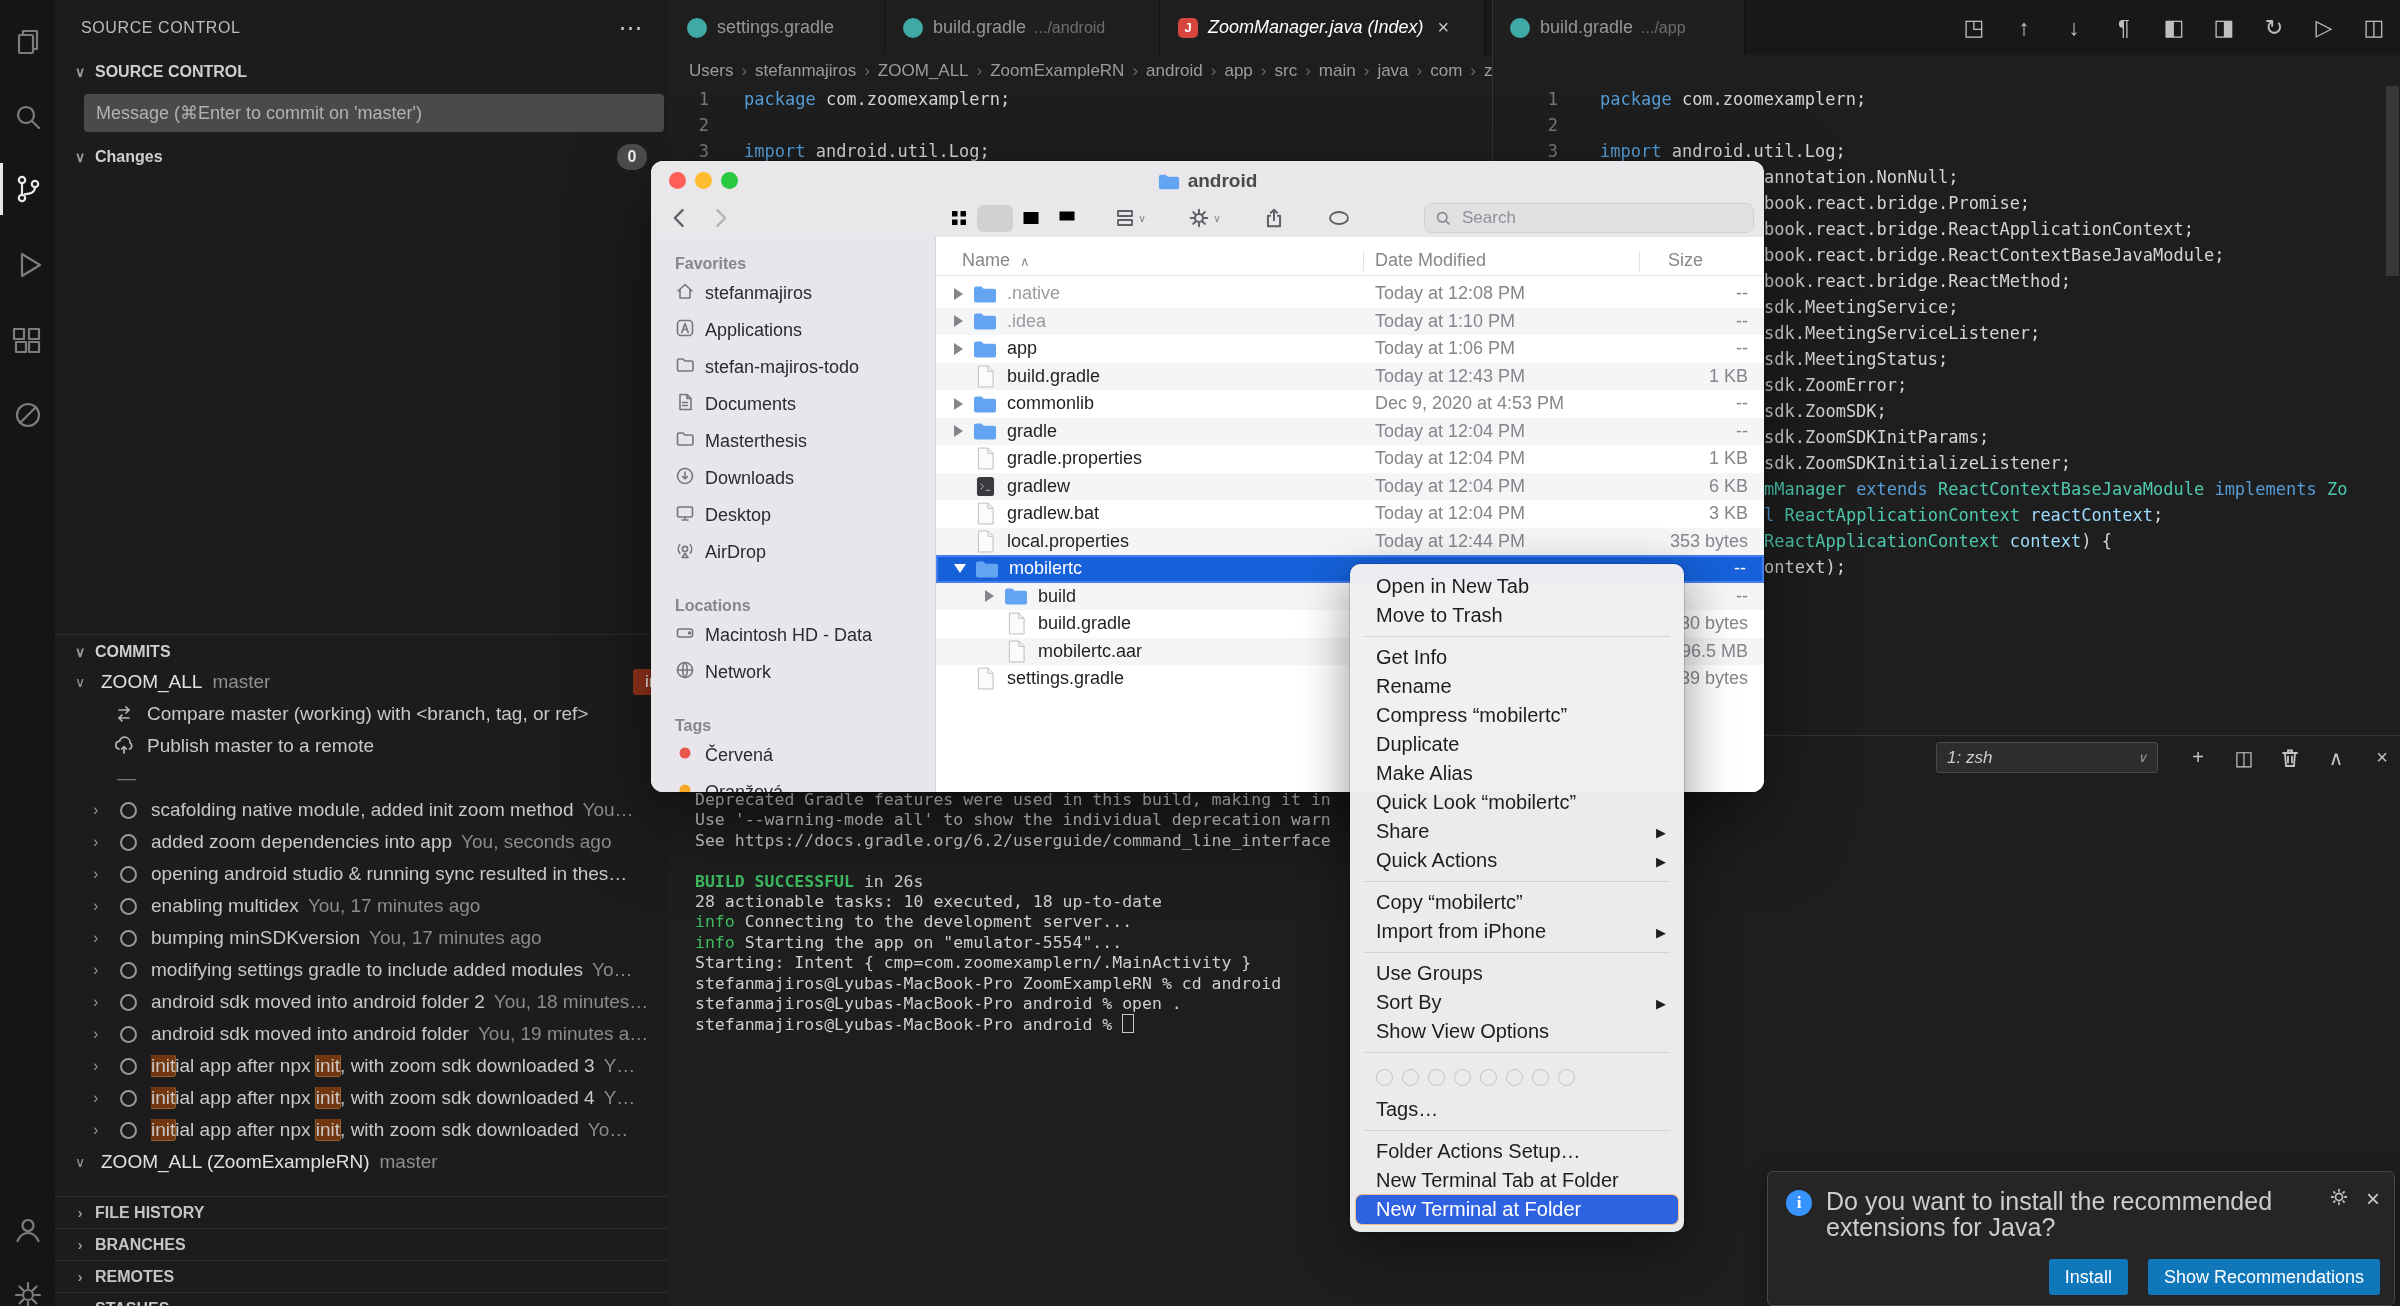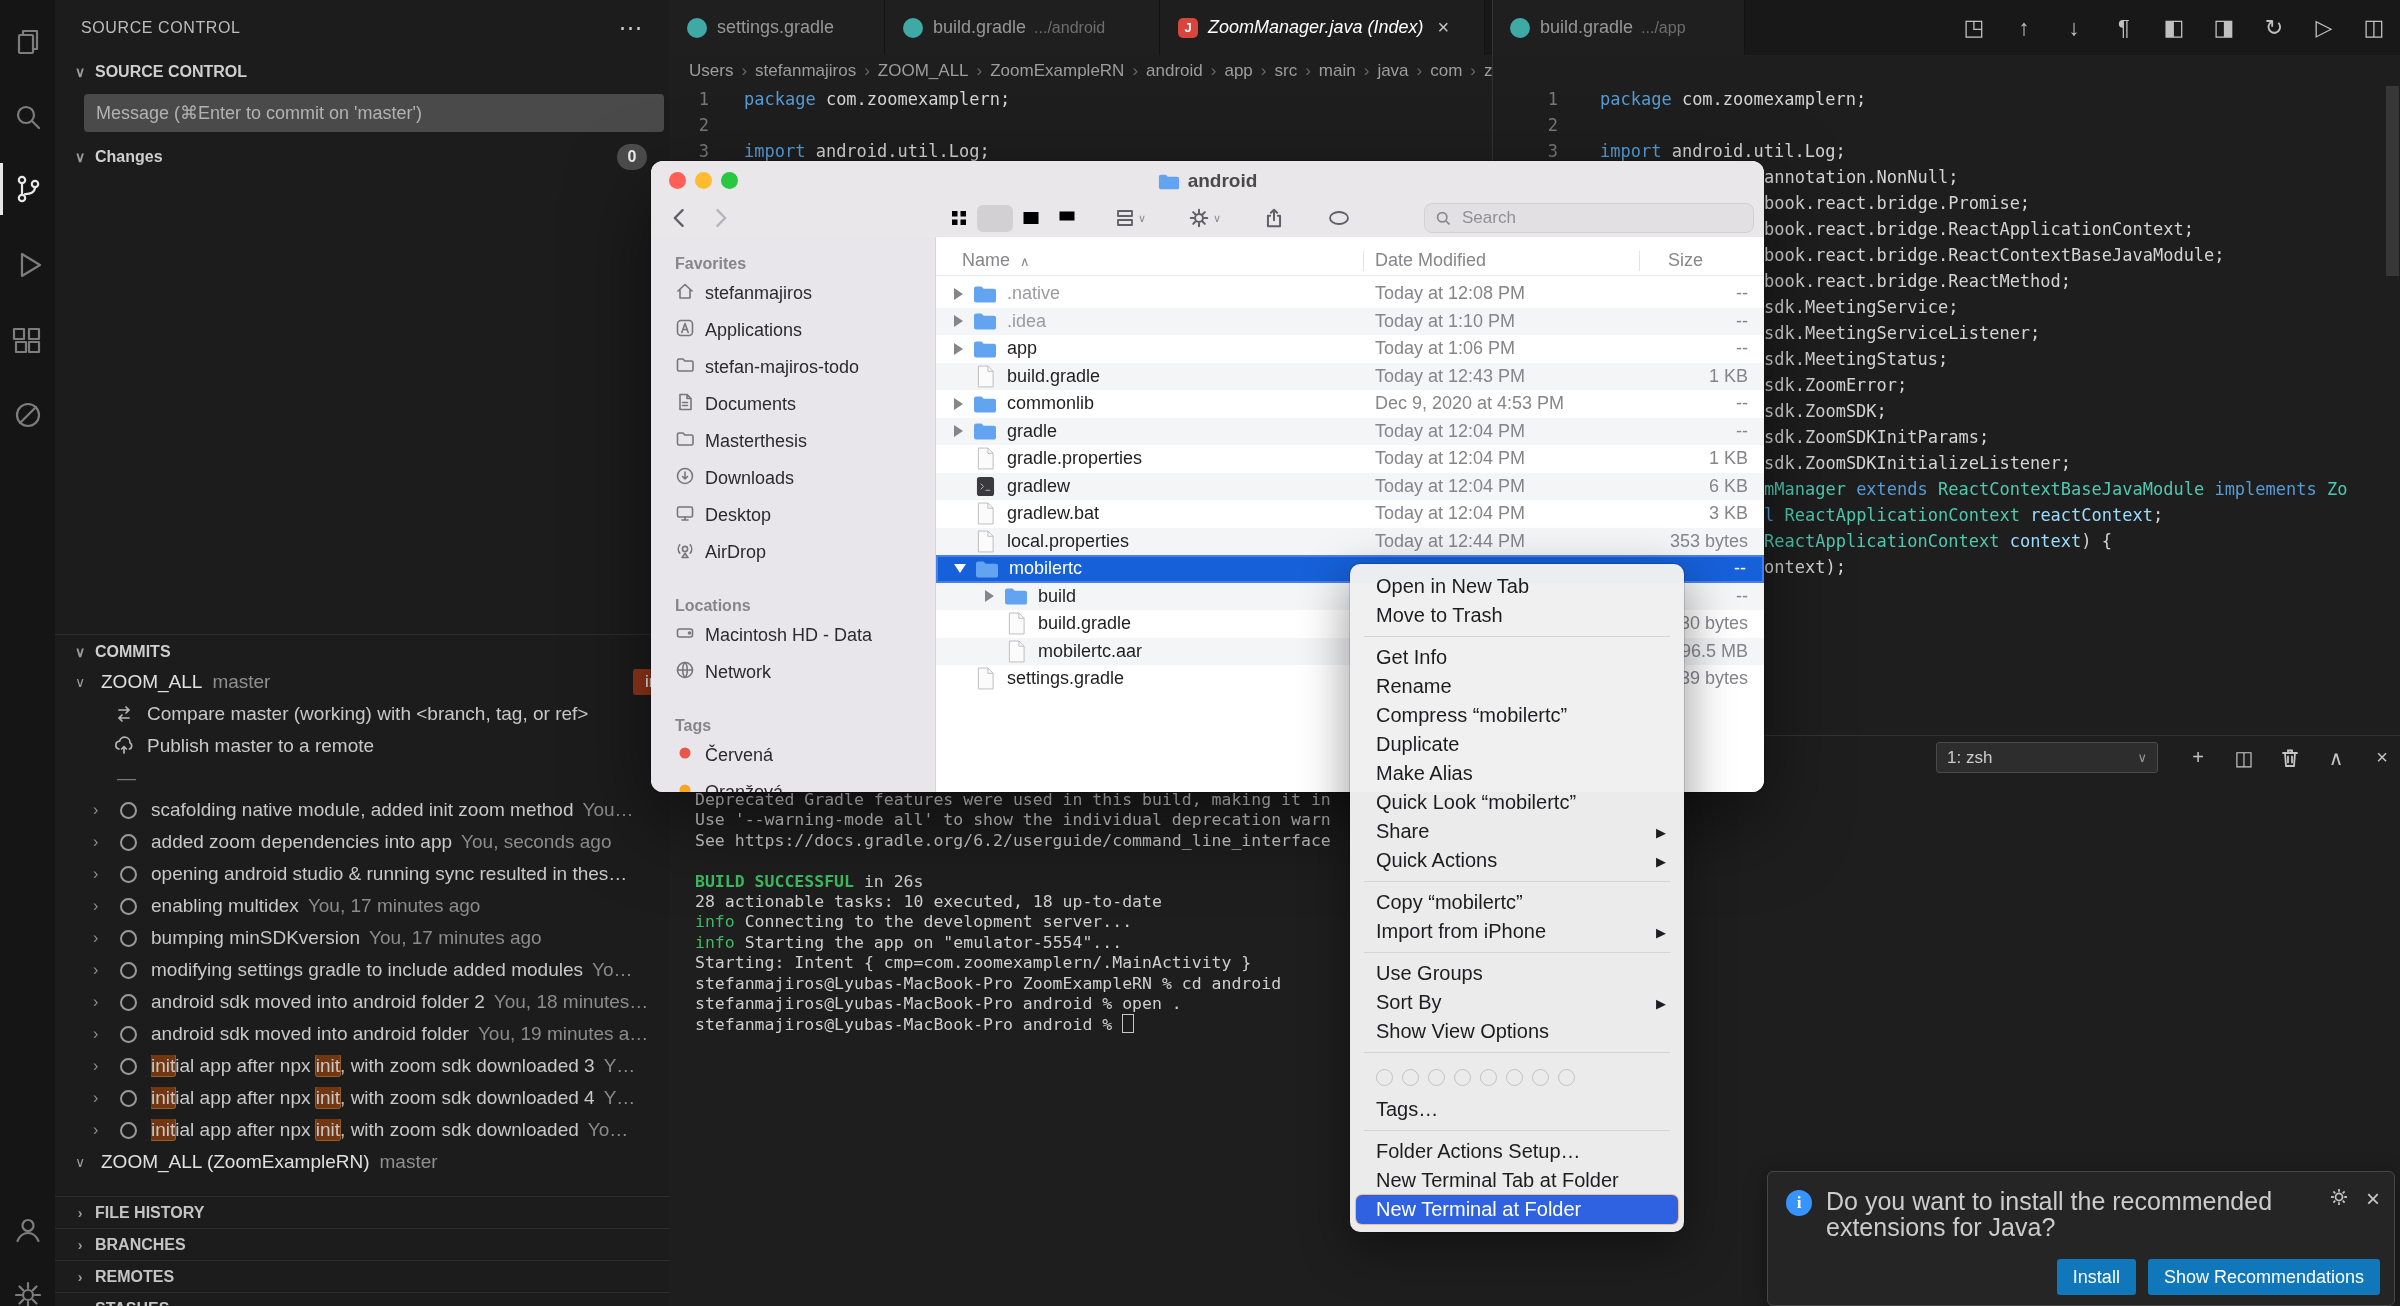--- a/index.html
+++ b/index.html
@@ -66,21 +66,21 @@
   #code-left .gut{width:40px;padding-right:17px;}
   #code-right .gut{width:66px;padding-right:17px;}
   #code-left .code{padding-left:18px;}
   #code-right .code{padding-left:25px;}
   .code-line.frag{padding-left:272px;}
   .kw{color:#569cd6;} .pl{color:#d4d4d4;} .ty{color:#4ec9b0;} .mem{color:#9cdcfe;}
   .scrollbar{position:absolute;left:1717px;top:86px;width:13px;height:190px;background:rgba(121,121,121,.28);}
   
   .panel{position:absolute;left:0;top:735px;width:1731px;height:571px;background:#1e1e1e;border-top:1px solid #333;}
   .term-select{position:absolute;left:1267px;top:6px;width:222px;height:31px;background:#2d2d2e;border:1px solid #4a4a4a;border-radius:3px;
-               color:#cccccc;font-size:17px;display:flex;align-items:center;padding:0 10px;box-sizing:border-box;}
+               color:#cccccc;font-size:17px;display:flex;align-items:center;padding:0 10px;box-sizing:border-box;font-style:italic;}
   .term-select .sel-chev{margin-left:auto;color:#9a9a9a;font-size:13px;}
   .panel-icons{position:absolute;left:1514px;top:6px;height:31px;display:flex;align-items:center;gap:16px;color:#c5c5c5;}
   .pi{width:30px;height:30px;display:flex;align-items:center;justify-content:center;font-size:20px;}
   .pi svg{stroke:currentColor;fill:none;stroke-width:1.8px;stroke-linecap:round;}
   #terminal-lines{position:absolute;left:26px;top:54px;width:652px;overflow:hidden;font-family:"DejaVu Sans Mono",monospace;
                   font-size:16.5px;line-height:20.4px;color:#cfcfcf;white-space:nowrap;}
   .t-g{color:#3dbb61;} .t-gb{color:#3dbb61;font-weight:bold;}
   .t-cur{display:inline-block;width:10px;height:17px;border:1.5px solid #c8c8c8;vertical-align:-3px;}
   
   .fwin{position:absolute;left:651px;top:161px;width:1113px;height:631px;border-radius:12px;background:#fff;z-index:50;overflow:hidden;
@@ -139,21 +139,21 @@
   .tag-circle{width:15px;height:15px;border:1.6px solid #c2c2c6;border-radius:50%;}
   
   .notif{position:absolute;left:1767px;top:1171px;width:628px;height:135px;background:#252526;border:1px solid #474747;
          border-radius:6px;z-index:45;box-shadow:0 6px 22px rgba(0,0,0,.4);color:#cccccc;box-sizing:border-box;padding:16px 18px;}
   .notif-ico{position:absolute;left:18px;top:18px;width:26px;height:26px;border-radius:50%;background:#3794ff;color:#fff;
              font-size:17px;font-weight:bold;display:flex;align-items:center;justify-content:center;font-family:"Liberation Serif",serif;}
   .notif-msg{margin-left:40px;margin-right:80px;font-size:25px;line-height:26px;max-width:520px;}
   .notif-top-icons{position:absolute;right:14px;top:14px;display:flex;gap:16px;color:#c5c5c5;align-items:center;}
   .notif-top-icons svg{stroke:currentColor;fill:none;stroke-width:1.6px;}
   .notif-x{font-size:24px;line-height:24px;}
-  .notif-btns{position:absolute;right:14px;bottom:10px;display:flex;gap:12px;margin-top:24px;}
+  .notif-btns{position:absolute;right:14px;bottom:10px;display:flex;gap:20px;margin-top:24px;}
   .notif-btn{height:36px;background:#1177bb;color:#fff;font-size:18px;border:none;border-radius:3px;padding:0 16px;
              font-family:"Liberation Sans",sans-serif;}
 </style>
 </head>
 <body>
 
 <div class="root">
 
   <div class="activity-bar">
     <div class="ab-icon" style="top:17px">

